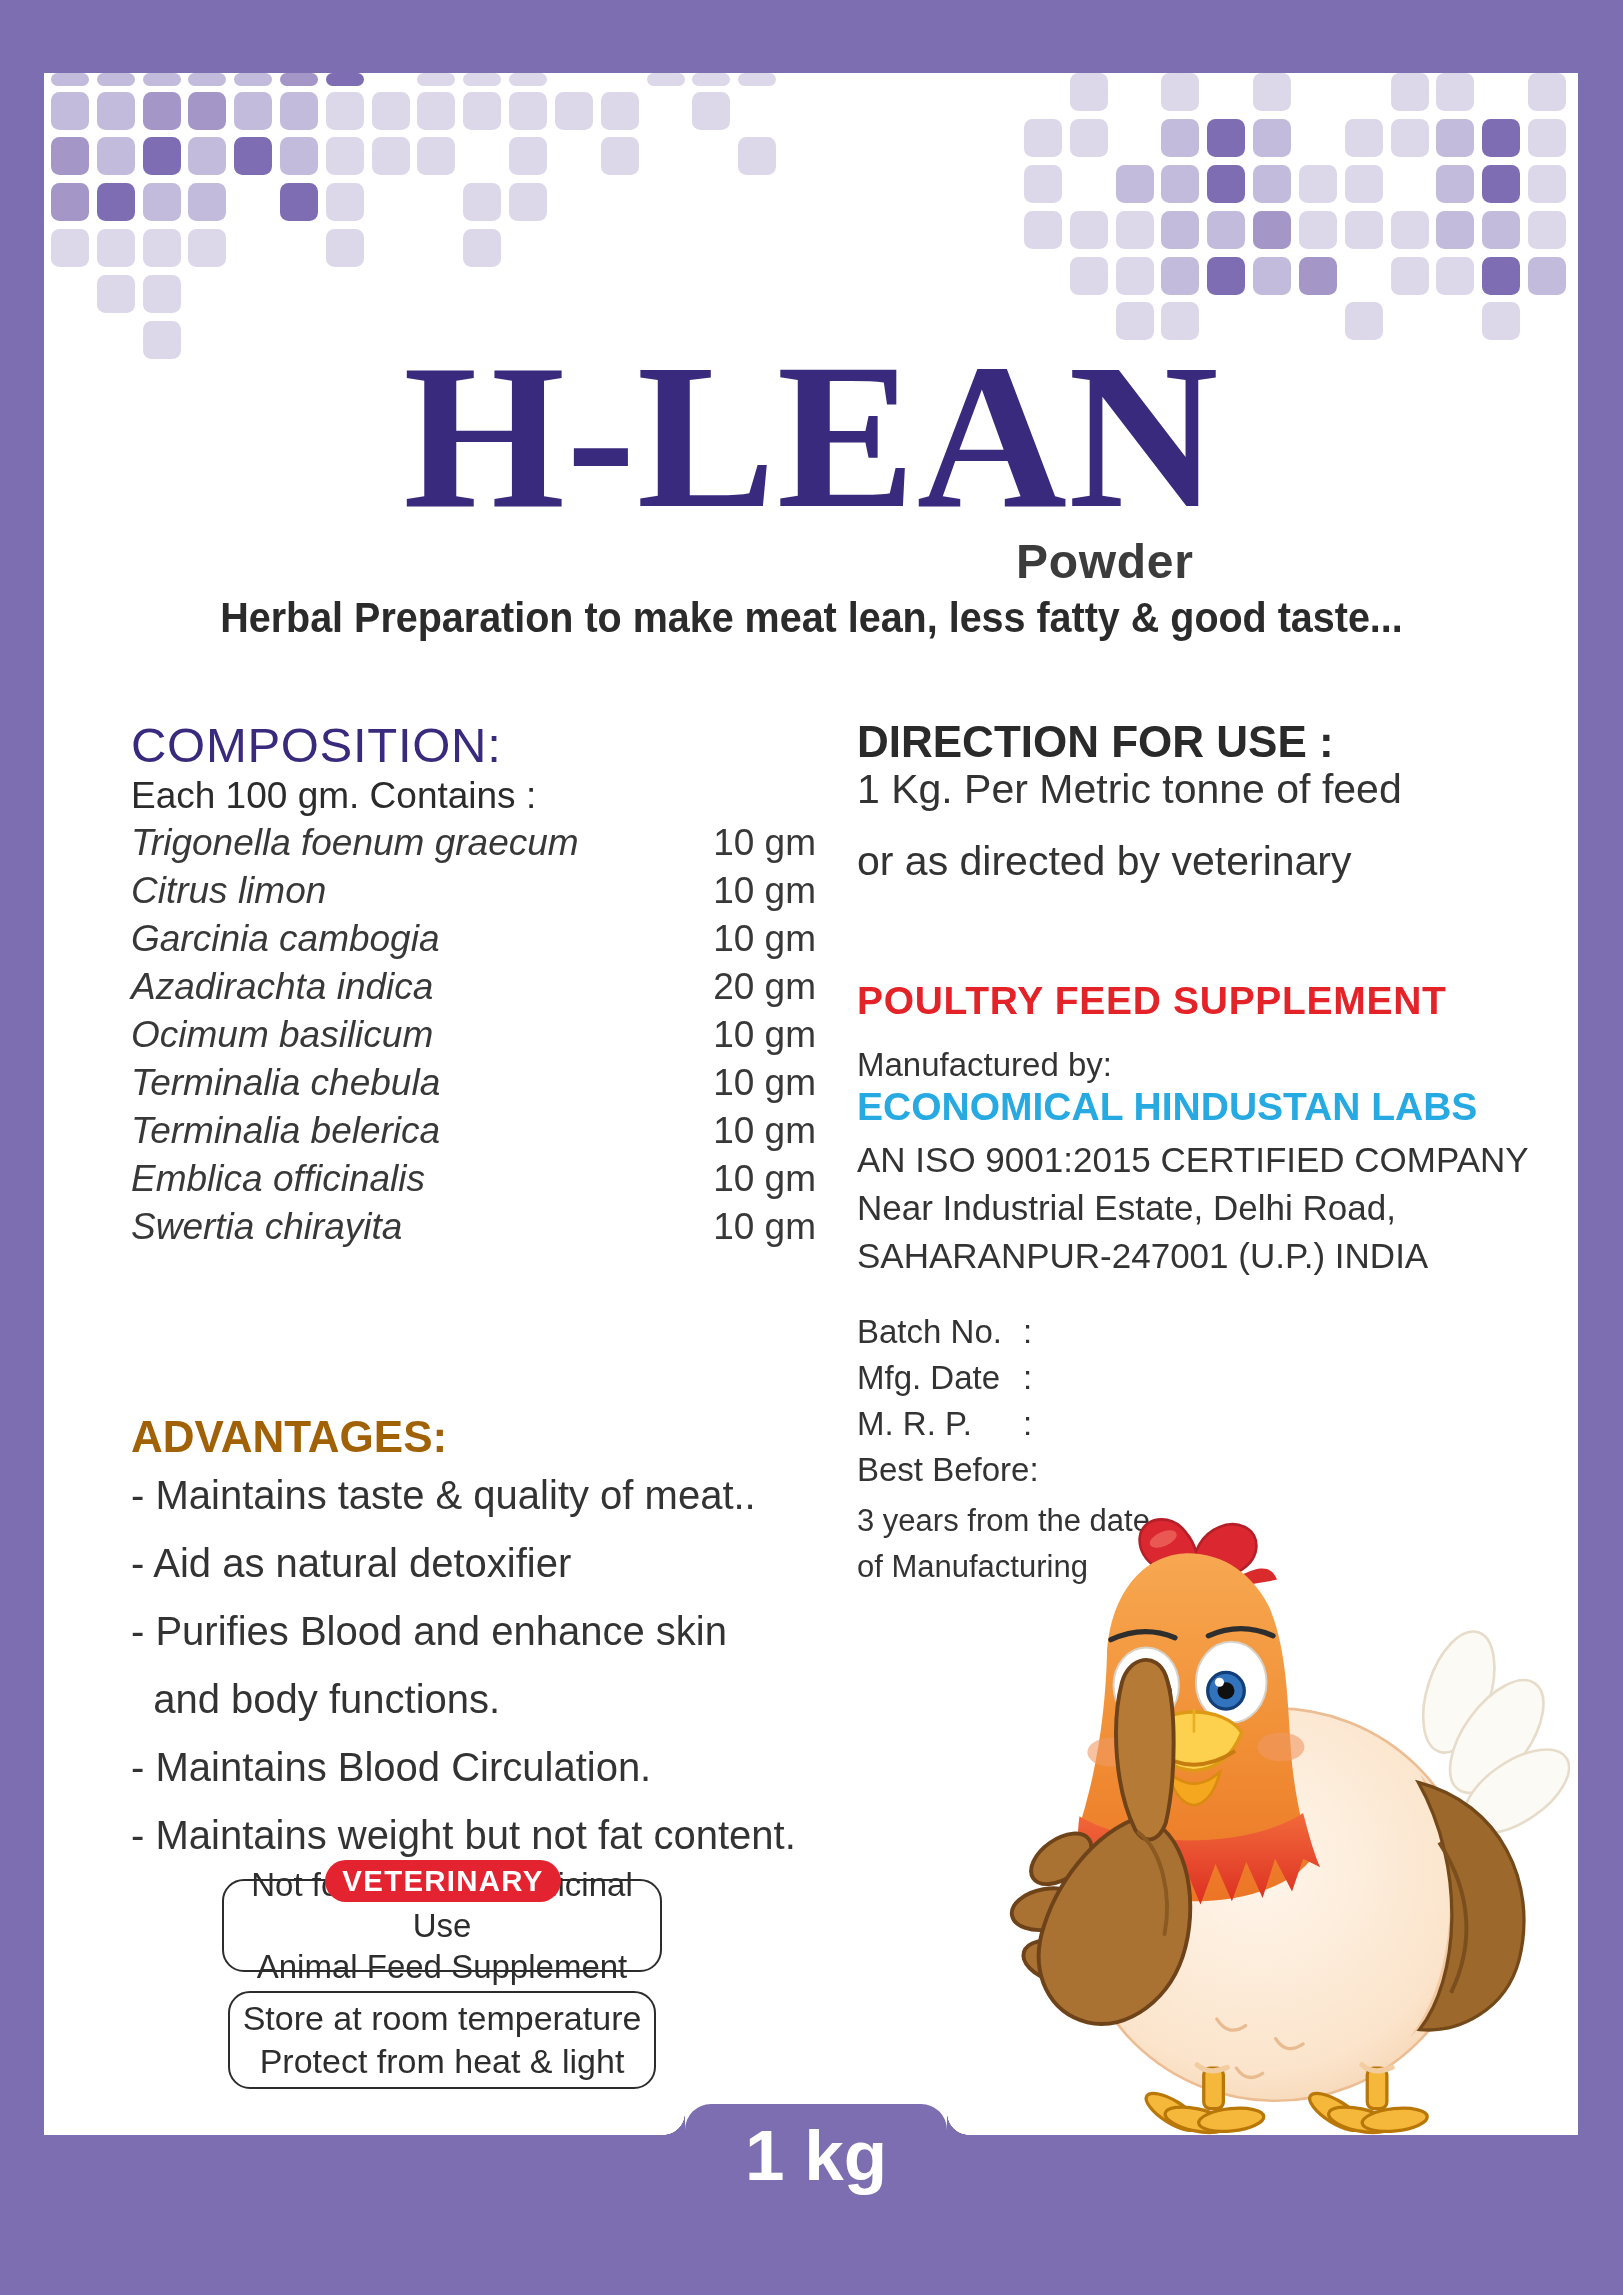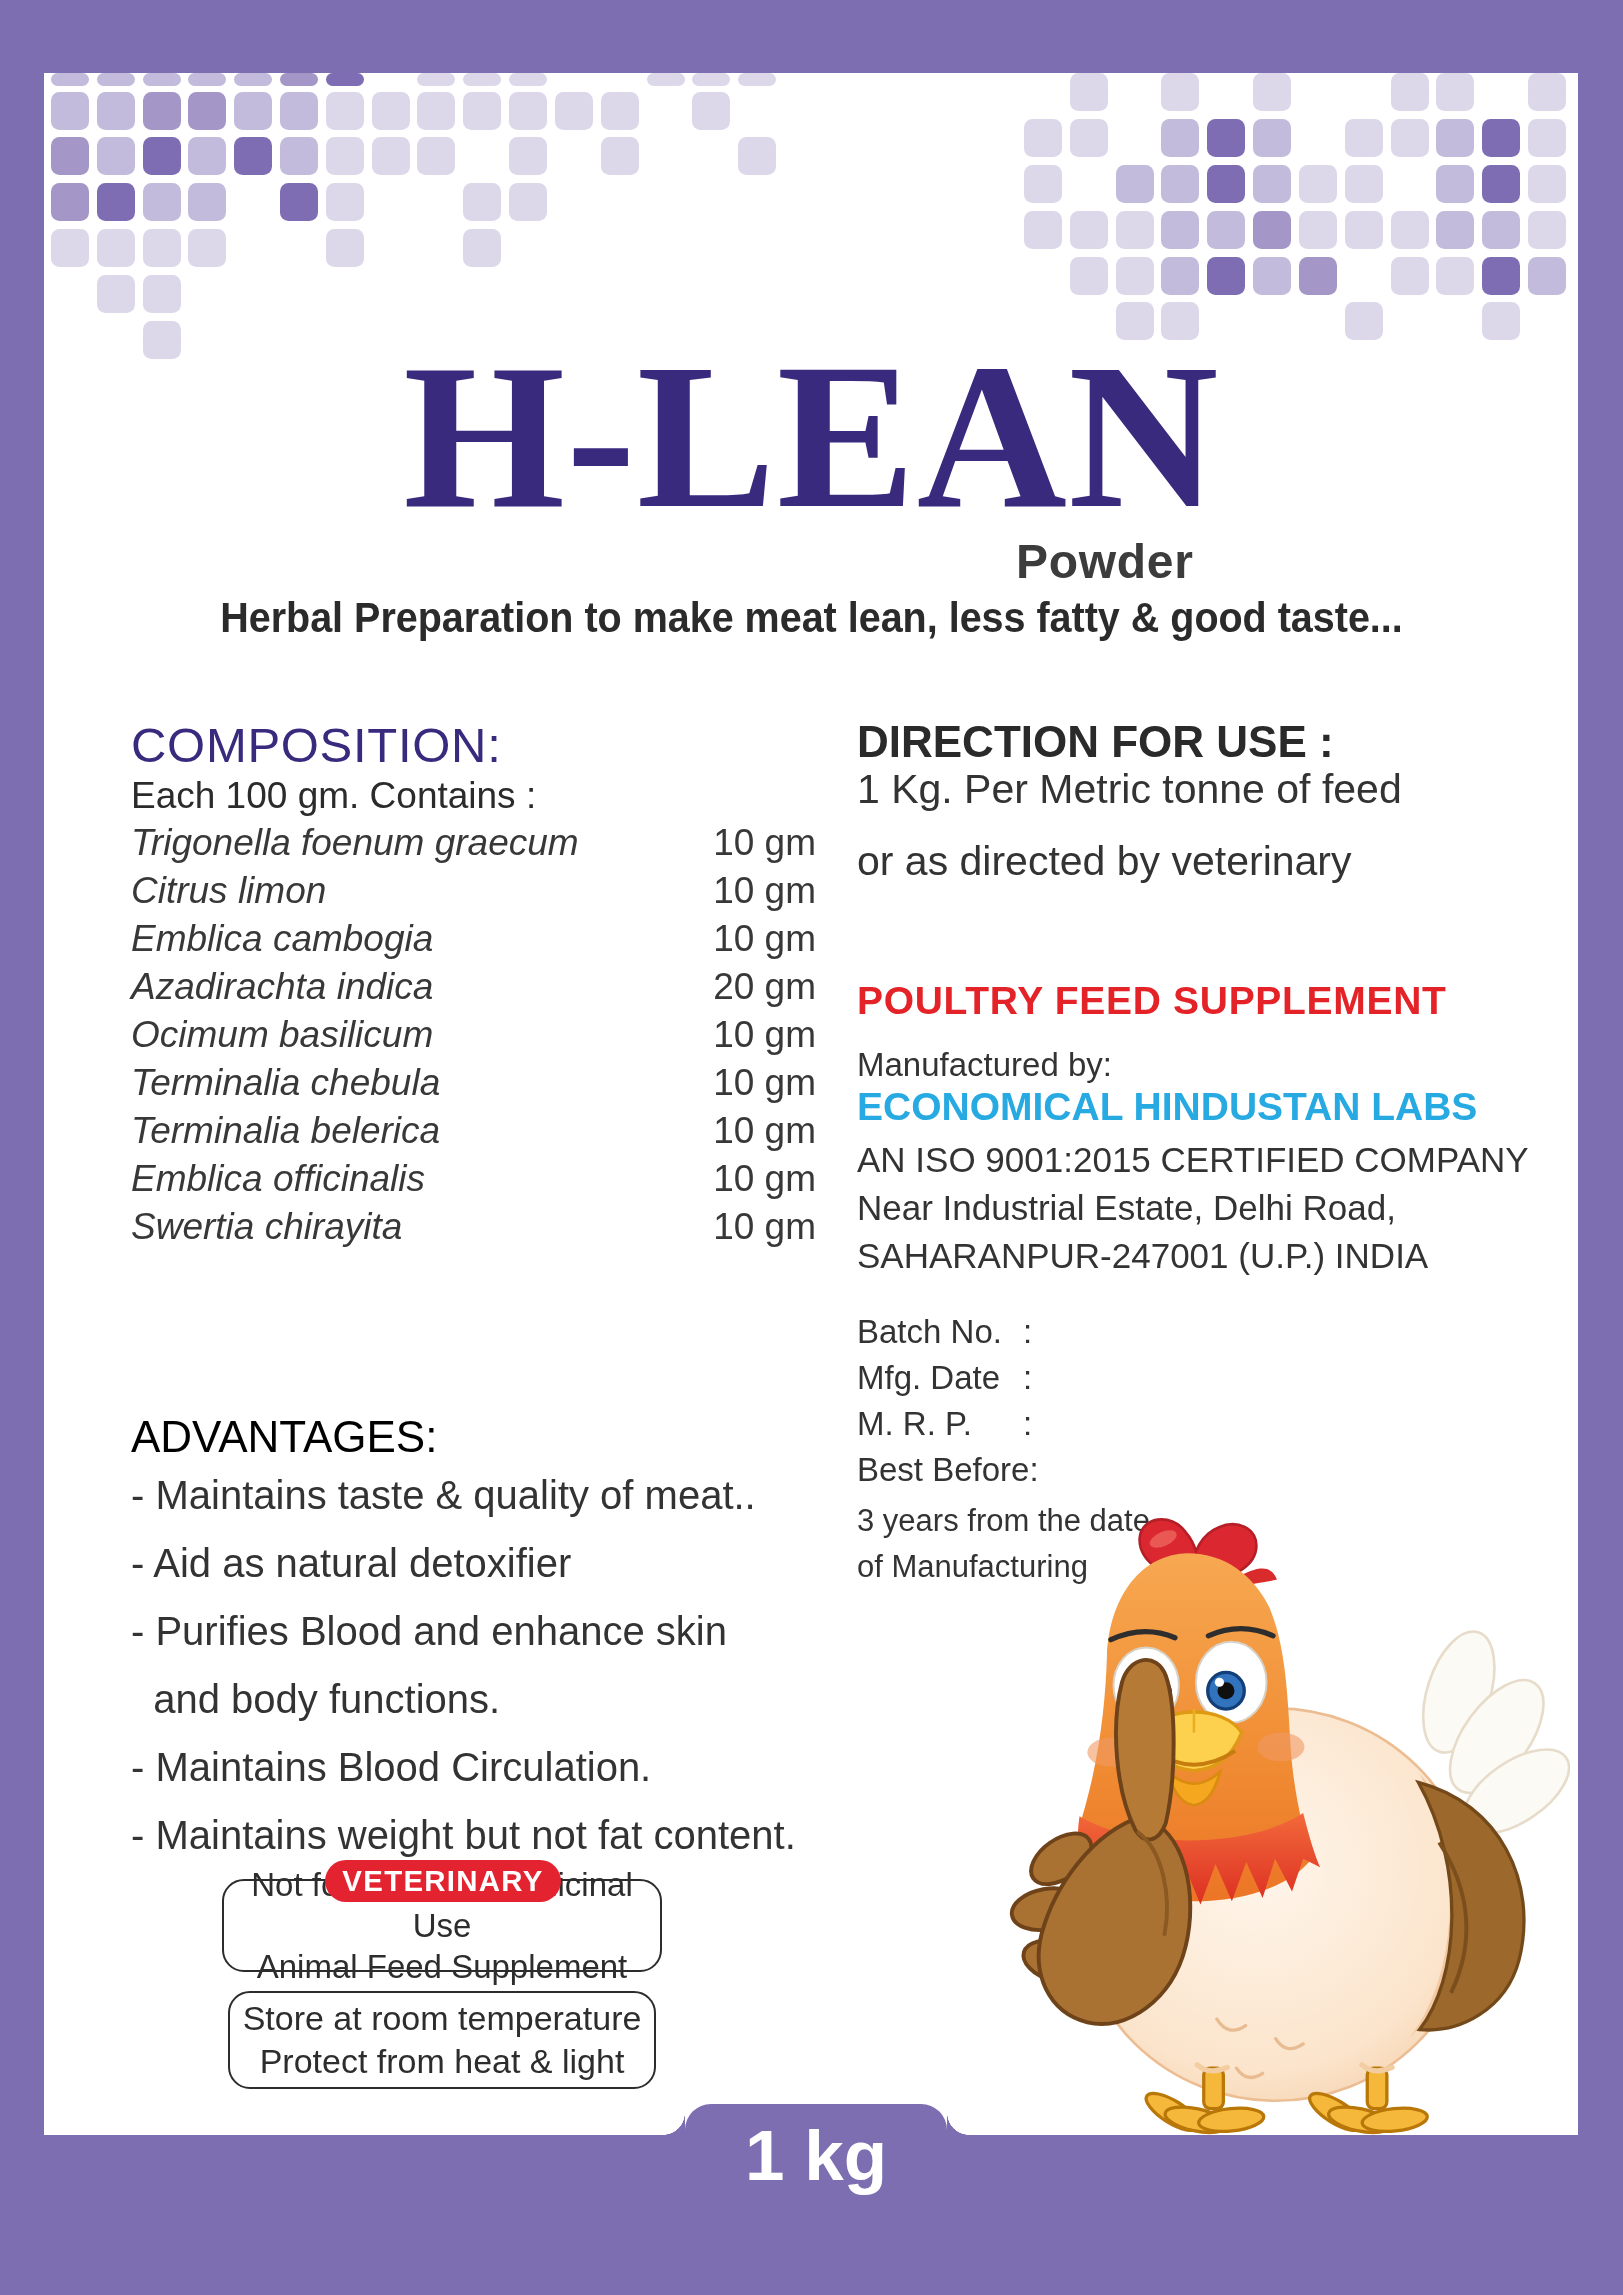--- a/index.html
+++ b/index.html
@@ -30,21 +30,21 @@
            color:var(--text-black);transform:scaleX(.94)}
 
   
   .comp-heading{left:131px;top:717px;font-size:49px;font-weight:normal;color:var(--title);letter-spacing:0.7px}
   .comp-sub{left:131px;top:775px;font-size:37px;color:var(--text-black)}
   .comp-list{left:131px;top:819px;width:685px}
   .comp-row{display:flex;justify-content:space-between;align-items:baseline;height:48px;line-height:48px}
   .comp-name{font-style:italic;font-size:37px;color:#383838}
   .comp-qty{font-size:37px;color:#383838}
 
-  .adv-heading{left:131px;top:1412px;font-size:44px;font-weight:normal;color:#000000}
+  .adv-heading{left:131px;top:1412px;font-size:44px;font-weight:bold;color:#a16207}
   .adv-list{left:131px;top:1461px;width:759px}
   .adv-line{font-size:40px;line-height:68px;color:#333;white-space:pre-wrap}
 
   
   .dir-heading{left:857px;top:717px;font-size:44px;font-weight:bold;color:#2a2a2a}
   .dir-lines{left:857px;top:753px;width:687px}
   .dir-line{font-size:41px;line-height:72px;color:#333}
   .supplement{left:857px;top:979px;font-size:39px;font-weight:bold;color:var(--red);letter-spacing:0.7px}
   .mfg-prefix{left:857px;top:1046px;font-size:33px;color:#333}
   .mfg-name{left:857px;top:1085px;font-size:39px;font-weight:bold;color:var(--cyan)}
@@ -211,21 +211,21 @@
         <span class="comp-name">Trigonella foenum graecum</span>
         <span class="comp-qty">10 gm</span>
       </div>
 
       <div class="comp-row">
         <span class="comp-name">Citrus limon</span>
         <span class="comp-qty">10 gm</span>
       </div>
 
       <div class="comp-row">
-        <span class="comp-name">Emblica cambogia</span>
+        <span class="comp-name">Garcinia cambogia</span>
         <span class="comp-qty">10 gm</span>
       </div>
 
       <div class="comp-row">
         <span class="comp-name">Azadirachta indica</span>
         <span class="comp-qty">20 gm</span>
       </div>
 
       <div class="comp-row">
         <span class="comp-name">Ocimum basilicum</span>

